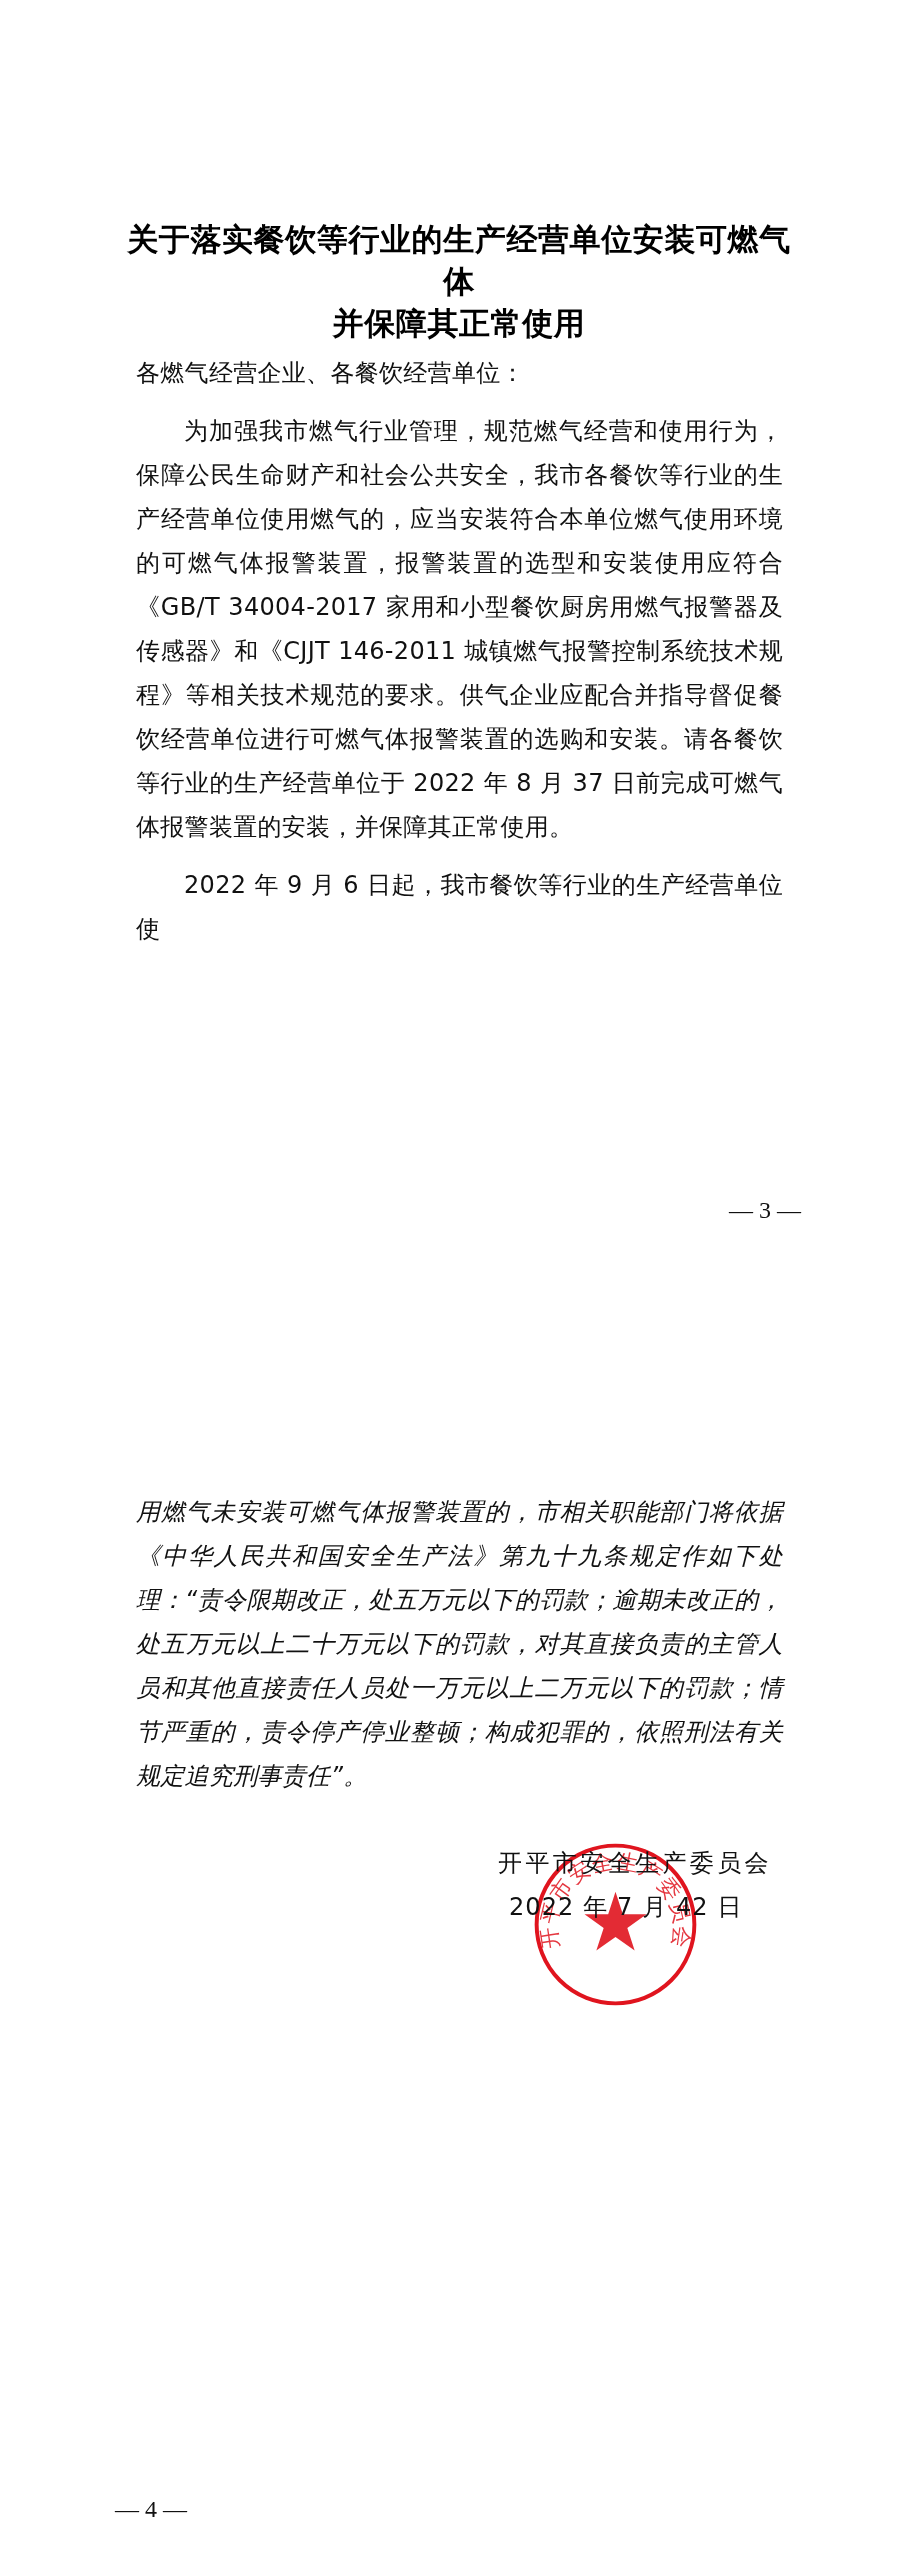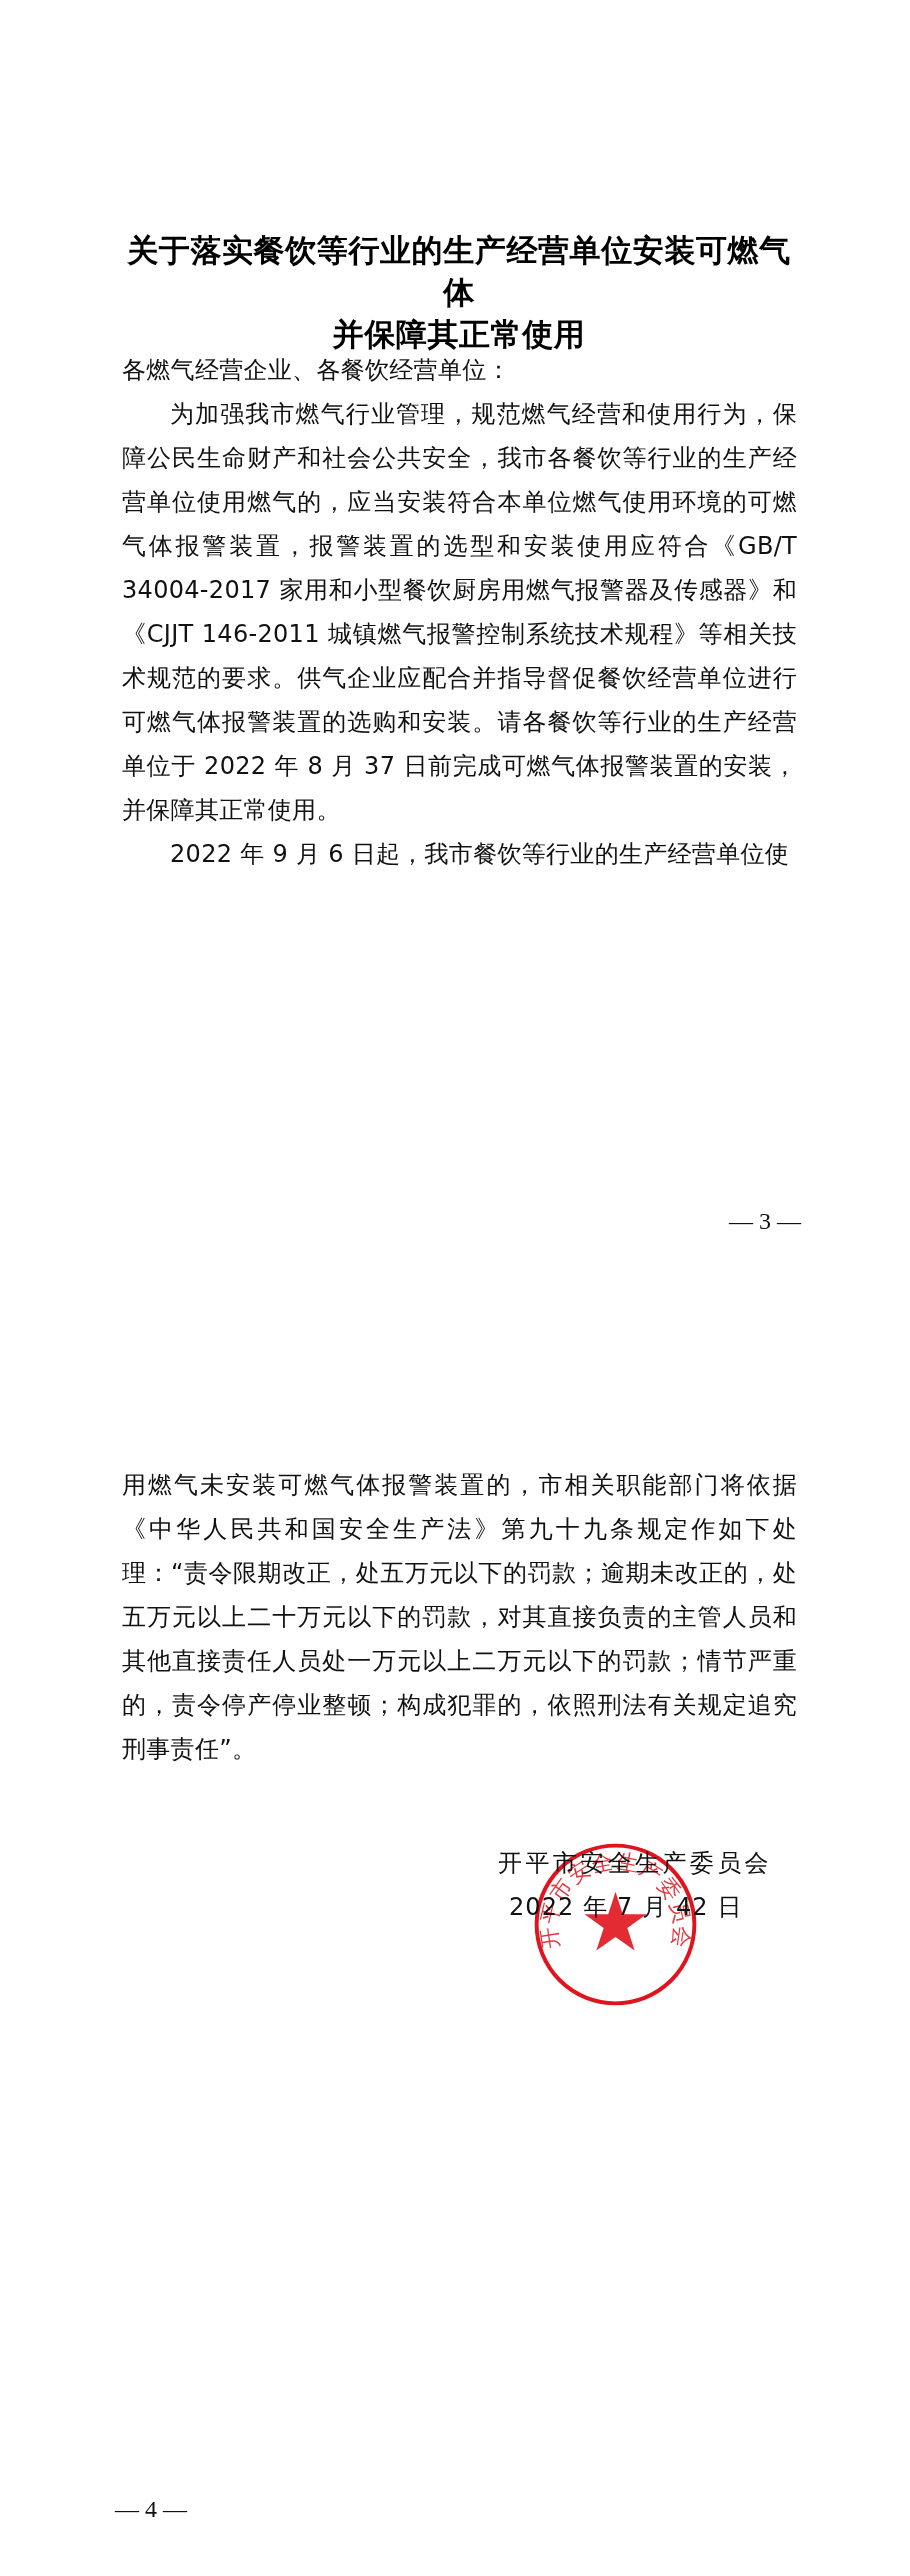--- a/index.html
+++ b/index.html
@@ -1,28 +1,28 @@
 <!DOCTYPE html>
 <html style="font-size:9.2px"><head>
 <meta charset="utf-8">
 <style>
   html, body { margin: 0; padding: 0; background: #ffffff; }
   body { width: 910px; height: 2576px; position: relative; overflow: hidden;
          font-family: "DejaVu Serif", "Liberation Serif", serif; color: #111; }
   .page { position: absolute; left: 0; width: 910px; background: #fff; }
-  #page3 { top: 12px; height: 1291px; }
+  #page3 { top: 1px; height: 1291px; }
   #page4 { top: 1291px; height: 1285px; }
   .title { position: absolute; left: 115px; width: 688px; text-align: center;
            font-family: "DejaVu Serif", "Liberation Serif", serif; font-weight: bold;
            font-size: 31px; line-height: 42px; letter-spacing: 0.6px; color: #000; }
   .body-text { position: absolute; left: 122px; width: 675px;
                font-family: "DejaVu Sans", "Liberation Sans", sans-serif;
                font-size: 24px; line-height: 44px; color: #111;
                text-align: justify; letter-spacing: 0.3px; }
-  .body-text p { margin: 0; }
+  .body-text p { margin: 14px; }
   .body-text p.indent { text-indent: 48px; }
   .page-num { position: absolute; font-family: "Liberation Serif", "DejaVu Serif", serif;
               font-size: 24px; color: #111; }
   .signature { position: absolute; font-family: "DejaVu Sans", "Liberation Sans", sans-serif;
                font-size: 24px; color: #111; z-index: 2; letter-spacing: 3.4px; }
   .seal { position: absolute; width: 169px; height: 169px; left: 531px; top: 1840px; z-index: 1; }
   .seal svg { width: 100%; height: 100%; }
 </style>
 </head>
 <body>
@@ -36,21 +36,21 @@
   <div class="body-text" style="top:336px;">
     <p>各燃气经营企业、各餐饮经营单位：</p>
     <p class="indent">为加强我市燃气行业管理，规范燃气经营和使用行为，保障公民生命财产和社会公共安全，我市各餐饮等行业的生产经营单位使用燃气的，应当安装符合本单位燃气使用环境的可燃气体报警装置，报警装置的选型和安装使用应符合《GB/T 34004-2017 家用和小型餐饮厨房用燃气报警器及传感器》和《CJJT 146-2011 城镇燃气报警控制系统技术规程》等相关技术规范的要求。供气企业应配合并指导督促餐饮经营单位进行可燃气体报警装置的选购和安装。请各餐饮等行业的生产经营单位于 2022 年 8 月 37 日前完成可燃气体报警装置的安装，并保障其正常使用。</p>
     <p class="indent">2022 年 9 月 6 日起，我市餐饮等行业的生产经营单位使</p>
   </div>
 
   <div class="page-num" style="left:729px; top:1196px;">— 3 —</div>
 </div>
 
 <div class="page" id="page4">
-  <div class="body-text" style="top:172px;">
+  <div class="body-text" style="top:185px;font-style:italic;">
     <p>用燃气未安装可燃气体报警装置的，市相关职能部门将依据《中华人民共和国安全生产法》第九十九条规定作如下处理：“责令限期改正，处五万元以下的罚款；逾期未改正的，处五万元以上二十万元以下的罚款，对其直接负责的主管人员和其他直接责任人员处一万元以上二万元以下的罚款；情节严重的，责令停产停业整顿；构成犯罪的，依照刑法有关规定追究刑事责任”。</p>
   </div>
 </div>
 
 <div class="signature" style="left:498px; top:1847px;">开平市安全生产委员会</div>
 <div class="signature" style="left:509px; top:1891px; letter-spacing:1.1px;">2022 年 7 月 42 日</div>
 
 <div class="seal">
   <svg viewBox="0 0 300 300" xmlns="http://www.w3.org/2000/svg">
     <defs>

